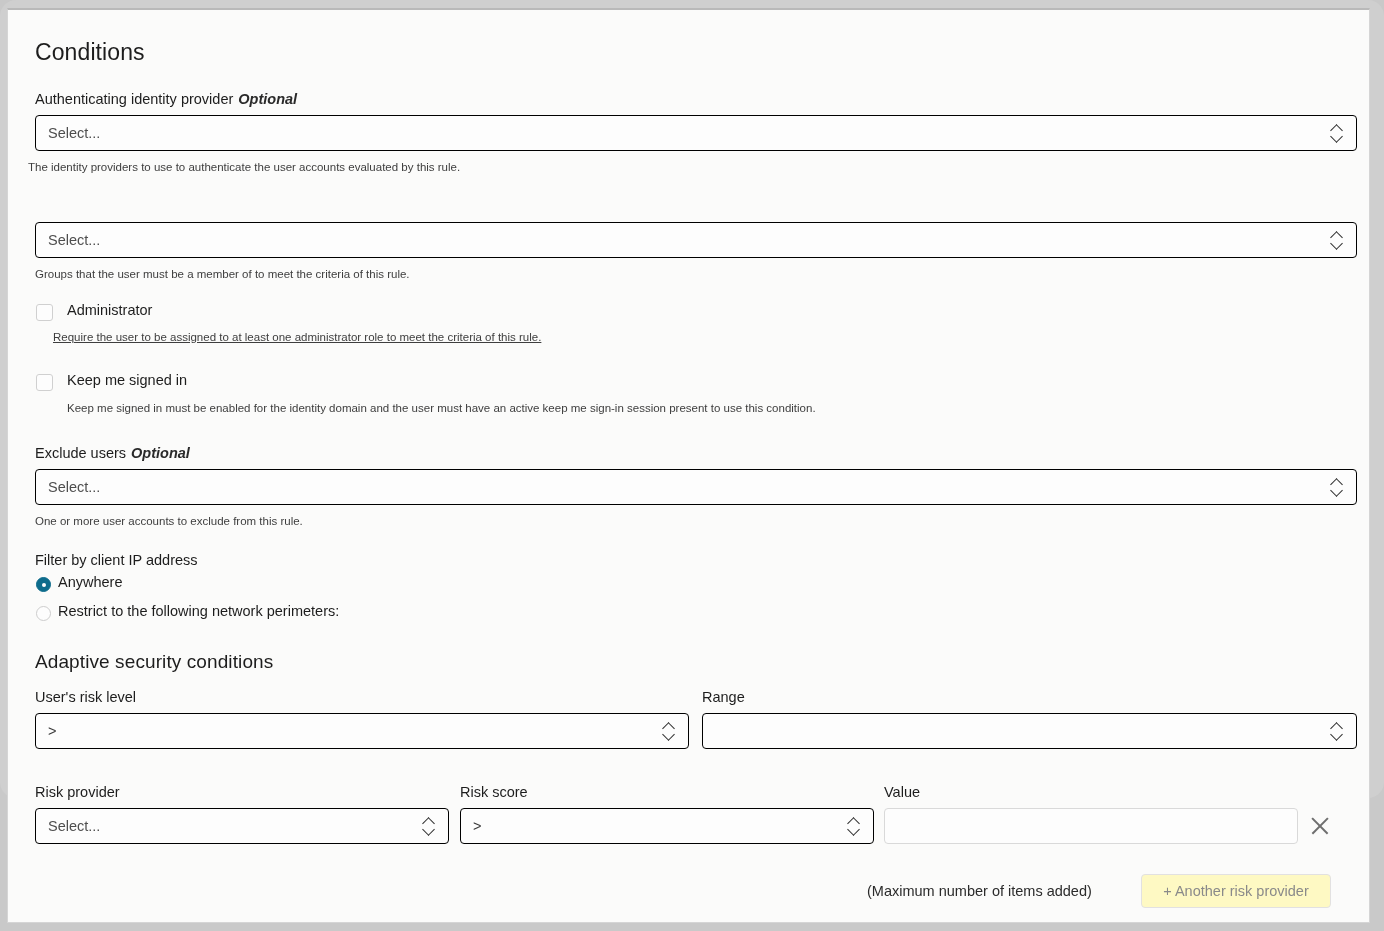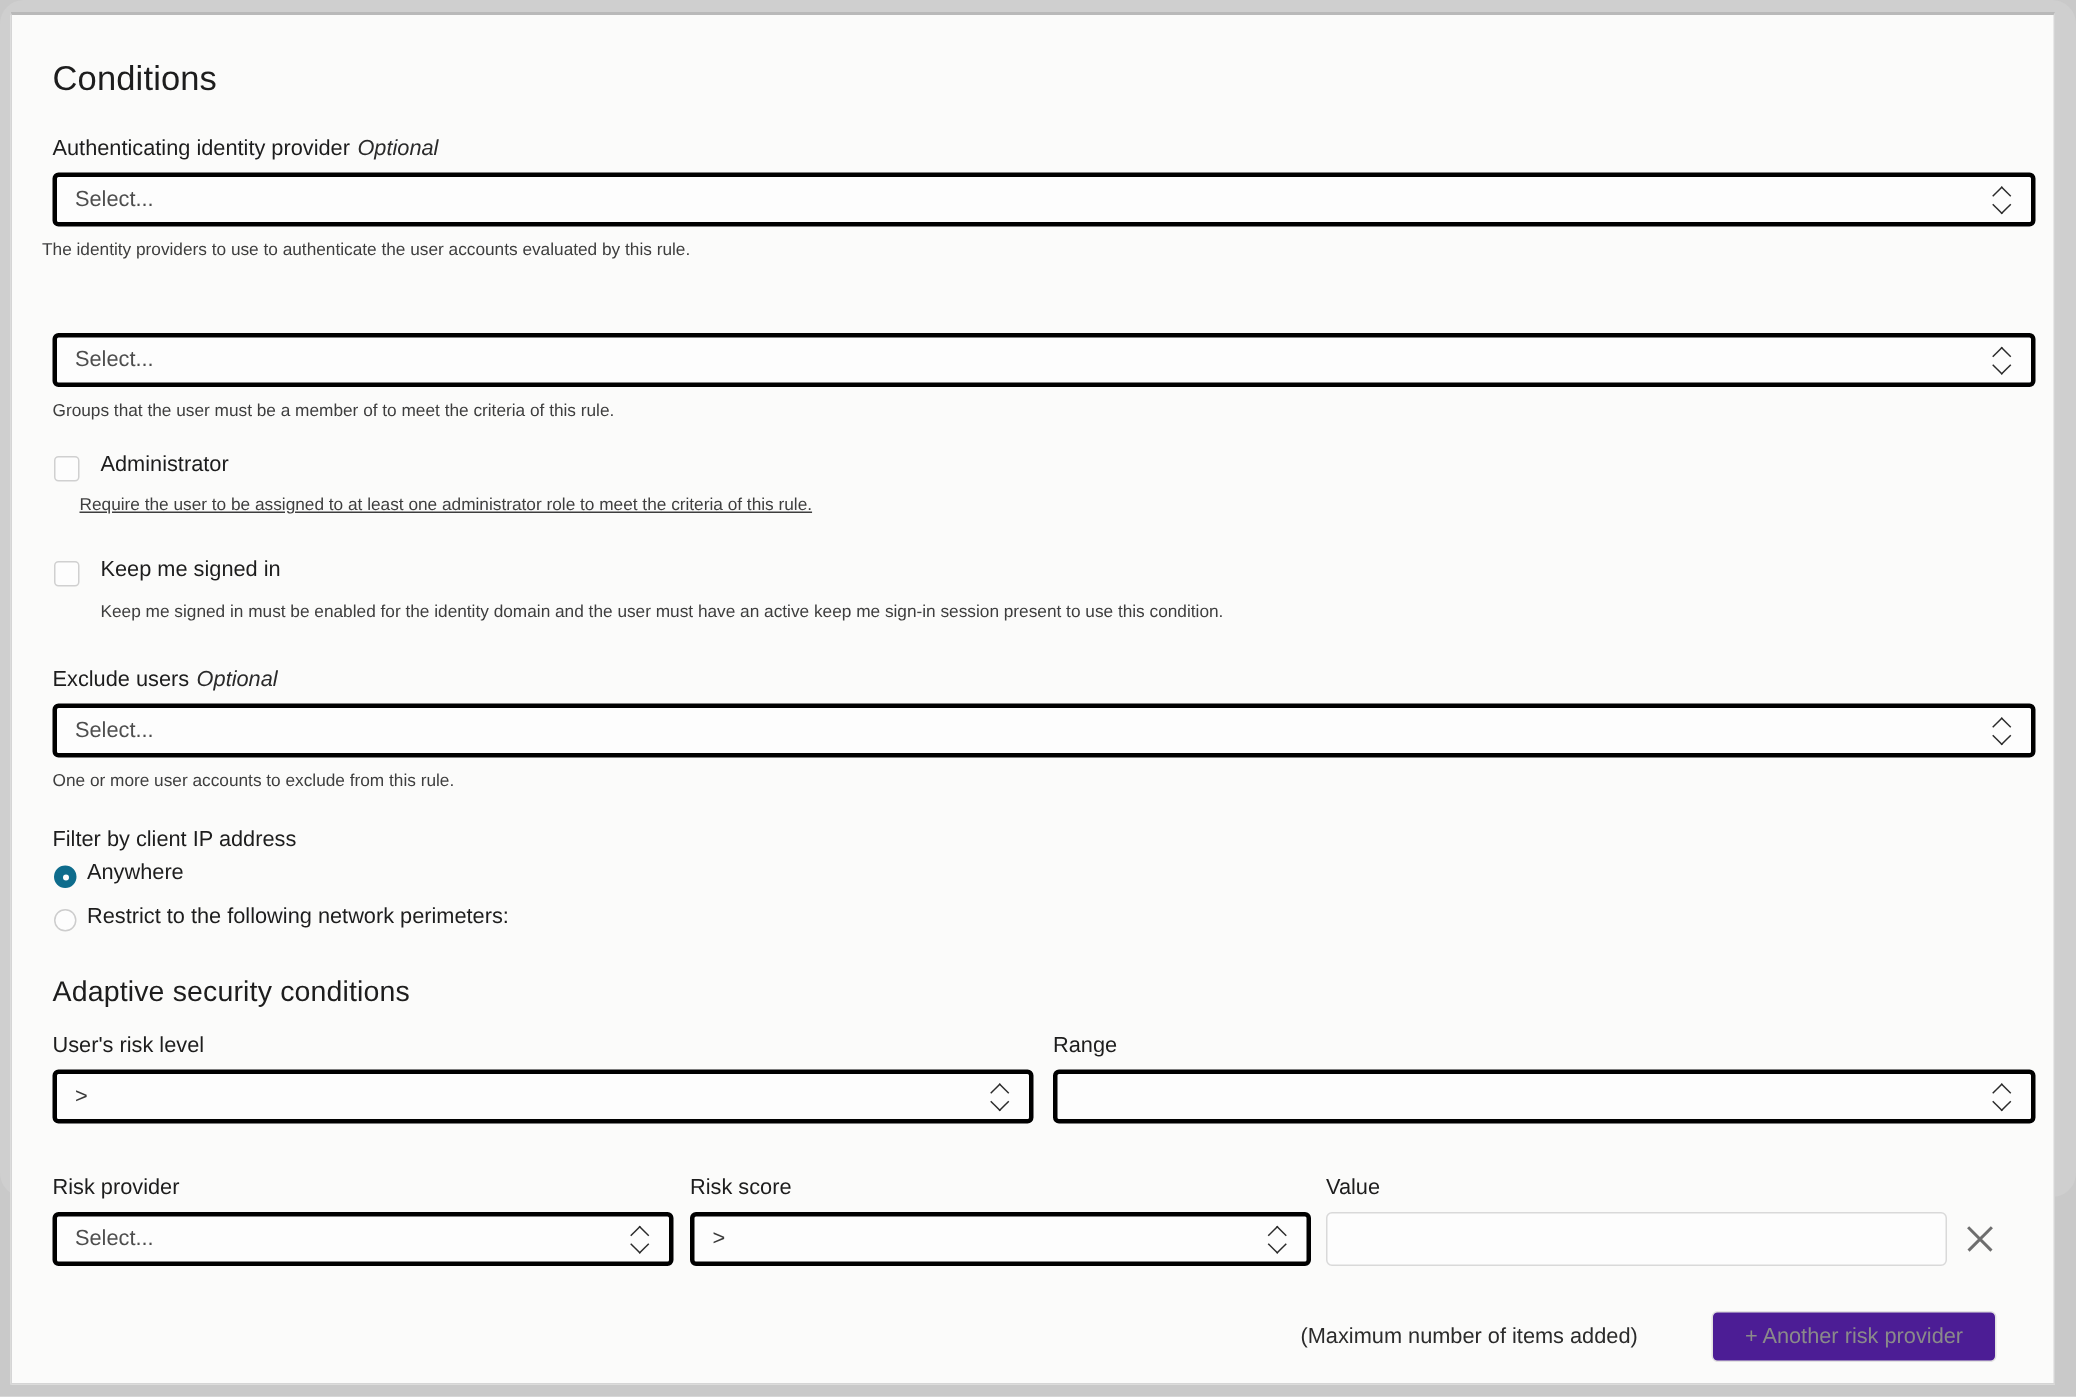--- a/index.html
+++ b/index.html
@@ -69,29 +69,30 @@
   .field-label {
     position: absolute;
     font-size: 14.5px;
     color: #1d1d1d;
     white-space: nowrap;
   }
   .field-label .optional {
     font-style: italic;
     color: #2a2a2a;
     margin-left: 5px;
+    font-weight: bold;
   }
 
   
   .select-box {
     position: absolute;
     box-sizing: border-box;
     height: 36px;
     background: #fdfdfd;
-    border: 3px solid #000000;
+    border: 1px solid #000000;
     border-radius: 4px;
     display: flex;
     align-items: center;
     padding: 0 8px 0 12px;
   }
   .select-box .sel-value {
     font-size: 14.5px;
     color: #4e4e4e;
     flex: 1;
     white-space: nowrap;
@@ -225,21 +226,21 @@
     white-space: nowrap;
   }
   .btn-disabled {
     position: absolute;
     box-sizing: border-box;
     height: 34px;
     padding: 0 18px;
     display: flex;
     align-items: center;
     justify-content: center;
-    background: #4c1d95;
+    background: #fef9c3;
     border: 1px solid #e2e1e1;
     border-radius: 4px;
     font-size: 14.5px;
     color: #8a8a8a;
     white-space: nowrap;
   }
 </style>
 </head>
 <body>
 

